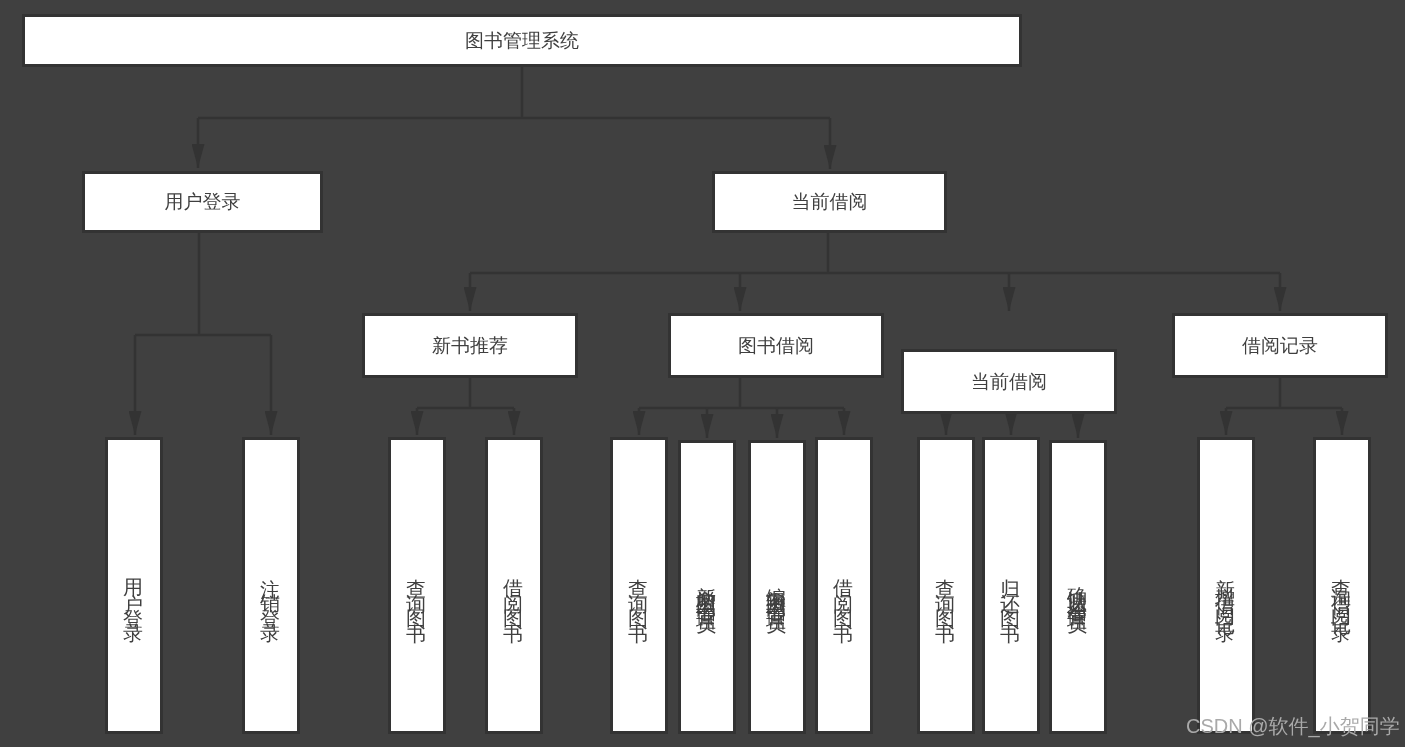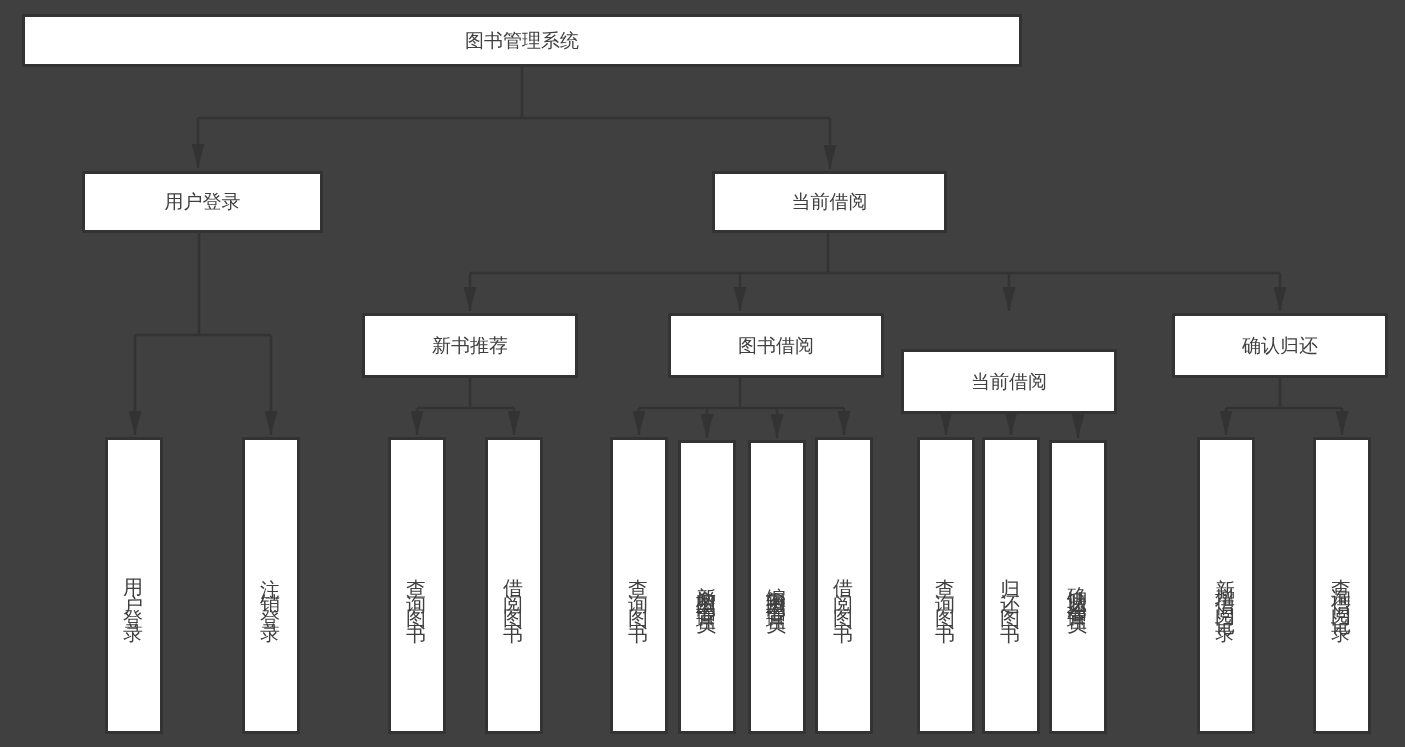--- a/index.html
+++ b/index.html
@@ -109,33 +109,34 @@
   </svg>
 
   <div class="box hbox root-box">图书管理系统</div>
 
   <div class="box hbox" style="left:82px; top:171px; width:241px; height:62px;">用户登录</div>
   <div class="box hbox" style="left:712px; top:171px; width:235px; height:62px;">当前借阅</div>
 
   <div class="box hbox" style="left:362px; top:313px; width:216px; height:65px;">新书推荐</div>
   <div class="box hbox" style="left:632px; top:313px; width:216px; height:65px;margin-left:36px;">图书借阅</div>
   <div class="box hbox" style="left:901px; top:313px; width:216px; height:65px;margin-top:36px;">当前借阅</div>
-  <div class="box hbox" style="left:1172px; top:313px; width:216px; height:65px;">确认归还</div>
+  <div class="box hbox" style="left:1172px; top:313px; width:216px; height:65px;">借阅记录</div>
 
   <div class="box leaf s4" style="left:105px;">用户登录</div>
   <div class="box leaf s4" style="left:242px;">注销登录</div>
 
   <div class="box leaf s4" style="left:388px;">查询图书</div>
   <div class="box leaf s4" style="left:485px;">借阅图书</div>
 
   <div class="box leaf s4" style="left:610px;">查询图书</div>
   <div class="box leaf s9" style="left:678px; top:440px; height:294px;">新增图书（管理员）</div>
   <div class="box leaf s9" style="left:748px; top:440px; height:294px;">编辑图书（管理员）</div>
   <div class="box leaf s4" style="left:815px;">借阅图书</div>
 
   <div class="box leaf s4" style="left:917px;">查询图书</div>
   <div class="box leaf s4" style="left:982px;">归还图书</div>
   <div class="box leaf s9" style="left:1049px; top:440px; height:294px;">确认归还（管理员）</div>
 
   <div class="box leaf s6" style="left:1197px;">新增借阅记录</div>
   <div class="box leaf s6" style="left:1313px;">查询借阅记录</div>
 
+  <div id="watermark">CSDN @软件_小贺同学</div>
 </div>
 
 </body></html>

